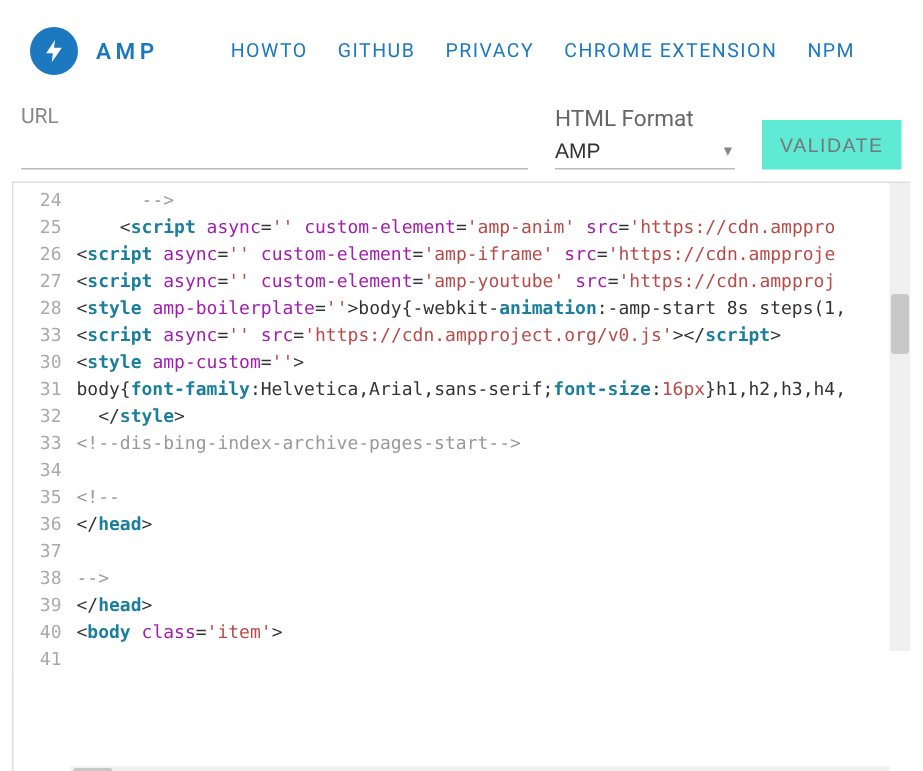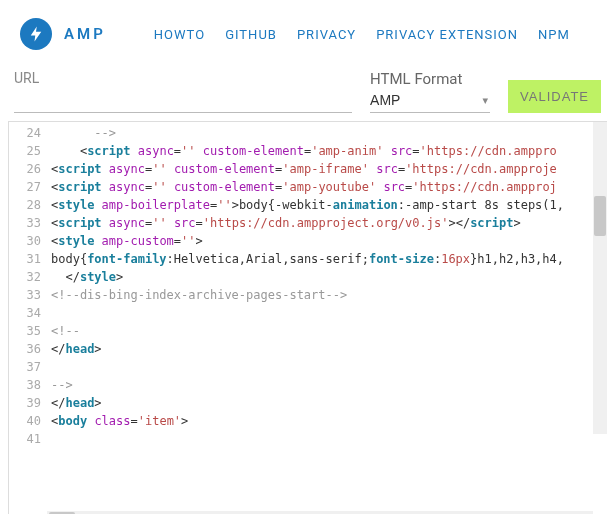--- a/index.html
+++ b/index.html
@@ -12,21 +12,21 @@
 .nav a { color: #1c79c0; text-decoration: none; font-size: 13px; letter-spacing: 1px; }
 .controls { display: flex; align-items: flex-end; padding: 6px 14px 8px 14px; gap: 18px; }
 .url-field { flex: 1; }
 .url-label { color: #888; font-size: 14px; display: block; padding-bottom: 4px; }
 .url-input { width: 100%; border: none; border-bottom: 1px solid #bbb; padding: 2px 0 4px 0; font-size: 14px; outline: none; }
 .fmt-field { width: 120px; }
 .fmt-label { color: #666; font-size: 15px; display: block; margin-bottom: 2px; }
 .fmt-select { width: 100%; border: none; border-bottom: 1px solid #bbb; background: transparent; font-size: 14px; padding: 2px 0 4px 0; color: #333; outline: none; appearance: none; }
 .fmt-wrap { position: relative; }
 .fmt-wrap::after { content: "▾"; position: absolute; right: 2px; top: 4px; color: #888; font-size: 11px; pointer-events: none; }
-.validate-btn { background: #bef264; border: none; color: #777; font-size: 13px; letter-spacing: 1px; padding: 9px 12px; cursor: pointer; }
+.validate-btn { background: #5eead4; border: none; color: #777; font-size: 13px; letter-spacing: 1px; padding: 9px 12px; cursor: pointer; }
 .code-view { border-top: 1px solid #ddd; border-left: 1px solid #ddd; margin: 0 8px 0 8px; position: relative; height: 404px; overflow: hidden; }
 .code-scroll { height: 312px; overflow: hidden; }
 .gutter { position: absolute; left: 0; top: 0; width: 38px; background: #fff; text-align: right; color: #aaa; font-family: Consolas, Menlo, monospace; font-size: 12px; line-height: 18px; padding-top: 2px; }
 .gutter div { padding-right: 6px; height: 18px; }
 .code-lines { position: absolute; left: 42px; top: 2px; font-family: Consolas, Menlo, monospace; font-size: 12px; line-height: 18px; white-space: pre; color: #333; }
 .code-lines div { height: 18px; }
 .vscroll { position: absolute; right: 0; top: 0; width: 14px; height: 312px; background: #f0f0f0; }
 .vthumb { position: absolute; right: 1px; top: 74px; width: 12px; height: 40px; background: #c8c8c8; border-radius: 2px; }
 .hscroll { position: absolute; left: 38px; bottom: 0; right: 14px; height: 14px; background: #f0f0f0; }
 .hthumb { position: absolute; left: 2px; top: 1px; width: 26px; height: 12px; background: #c8c8c8; border-radius: 2px; }
@@ -47,21 +47,21 @@
       <svg width="18" height="18" viewBox="0 0 24 24">
           <path fill="#fff" d="M13 2 L5 14 L11 14 L10 22 L19 9 L12 9 Z"></path>
         </svg>
     </div>
     <span class="logo-text">AMP</span>
   </div>
   <div class="nav">
     <a href="#">HOWTO</a>
     <a href="#">GITHUB</a>
     <a href="#">PRIVACY</a>
-    <a href="#">PRIVACY EXTENSION</a>
+    <a href="#">CHROME EXTENSION</a>
     <a href="#">NPM</a>
   </div>
 </div>
 
 <div class="controls">
   <div class="url-field">
     <label class="url-label">URL</label>
     <input class="url-input" type="text" value="" style="">
   </div>
   <div class="fmt-field">

